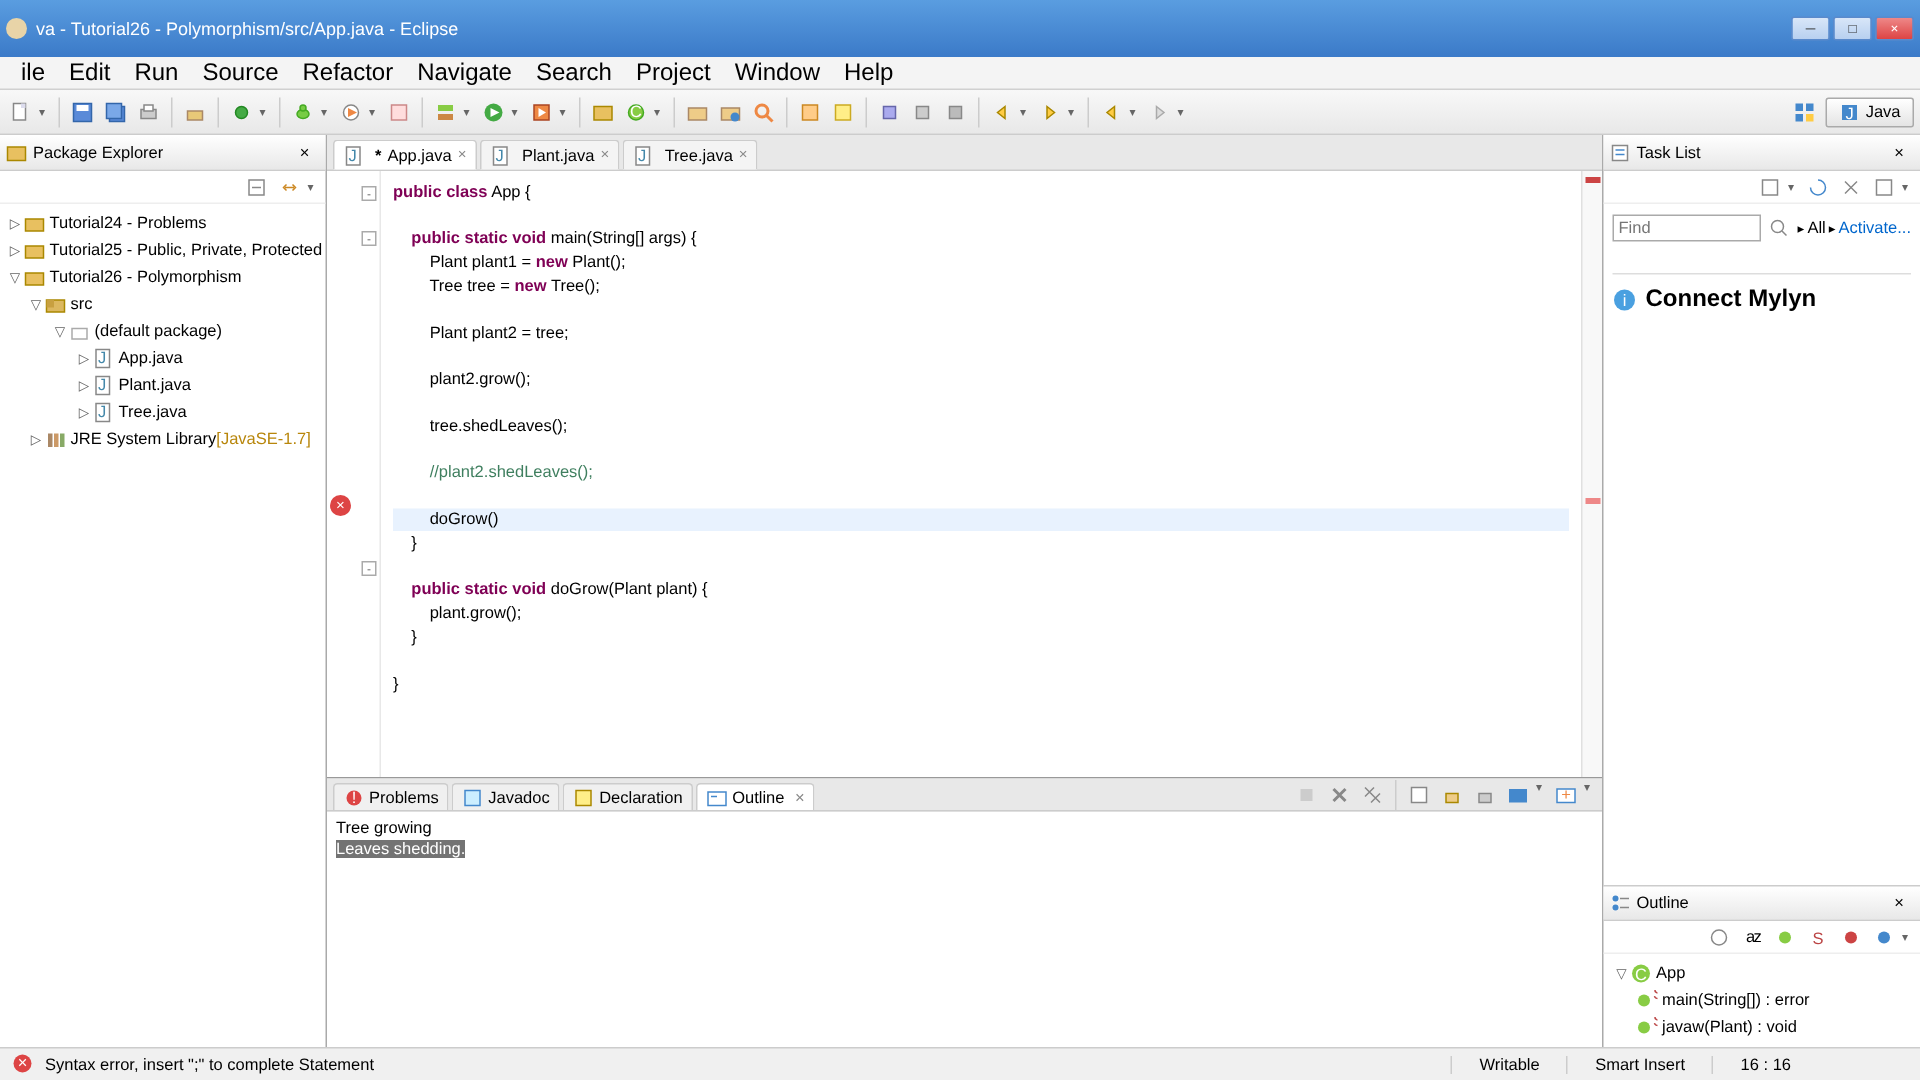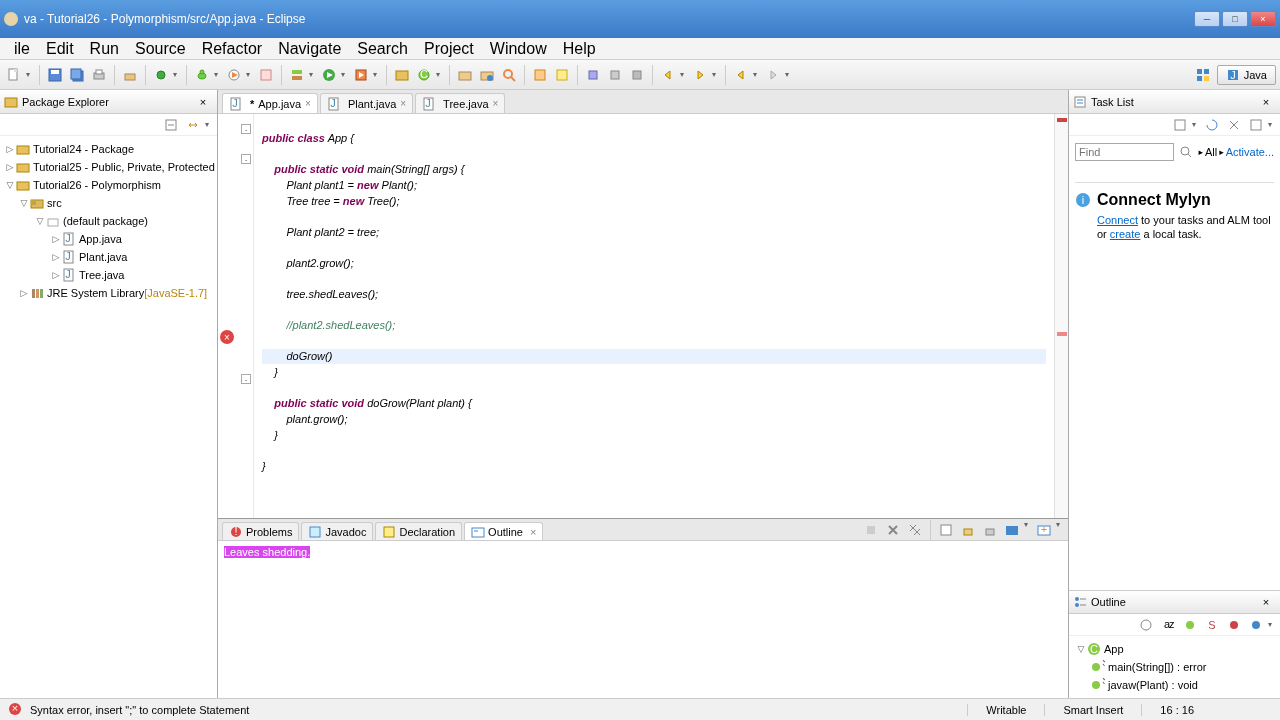--- a/index.html
+++ b/index.html
@@ -31,40 +31,40 @@
 .center-panel { flex: 1; display: flex; flex-direction: column; min-width: 0; }
 .editor-tabs { height: 24px; background: #e8e8e8; border-bottom: 1px solid #ccc; display: flex; align-items: flex-end; padding-left: 4px; }
 .etab { height: 20px; padding: 0 6px; display: flex; align-items: center; gap: 4px; background: #f4f4f4; border: 1px solid #ccc; border-bottom: none; border-radius: 3px 3px 0 0; margin-right: 2px; font-size: 11px; }
 .etab.active { background: #fff; }
 .etab .dirty { font-weight: bold; }
 .etab .close { font-size: 10px; color: #888; cursor: pointer; }
 .editor-body { flex: 1; display: flex; background: #fff; min-height: 0; position: relative; }
 .gutter { width: 36px; background: #fff; border-right: 1px solid #e8e8e8; position: relative; }
 .gutter .err { position: absolute; left: 2px; width: 14px; height: 14px; background: #d44; border-radius: 50%; color: #fff; font-size: 10px; display: flex; align-items: center; justify-content: center; }
 .gutter .fold { position: absolute; right: 2px; width: 10px; height: 10px; border: 1px solid #aaa; font-size: 8px; display: flex; align-items: center; justify-content: center; color: #666; }
-.code { flex: 1; padding: 16px 8px; font-family: Consolas, monospace; font-size: 13px; line-height: 15px; white-space: pre; overflow: auto; position: relative; font-style: italic; }
+.code { flex: 1; padding: 6px 8px; font-family: Consolas, monospace; font-size: 13px; line-height: 15px; white-space: pre; overflow: auto; position: relative; }
 .code .kw { color: #7f0055; font-weight: bold; }
 .code .cm { color: #3f7f5f; }
 .code .cur-line { background: #e8f2fe; display: inline-block; width: 100%; }
 .ov-ruler { width: 14px; background: #f8f8f8; border-left: 1px solid #e0e0e0; position: relative; }
 .ov-mark { position: absolute; left: 2px; width: 10px; height: 4px; }
 .right-panel { width: 212px; display: flex; flex-direction: column; border-left: 1px solid #aaa; background: #fff; }
 .tasklist-body { flex: 1; padding: 6px; font-size: 11px; }
 .find-row { display: flex; align-items: center; gap: 2px; margin-bottom: 6px; }
 .find-row input { flex: 1; min-width: 0; height: 18px; border: 1px solid #aaa; padding: 0 3px; font-size: 11px; }
 .mylyn { border-top: 1px solid #ddd; padding-top: 8px; margin-top: 20px; }
 .mylyn a { color: #0066cc; text-decoration: underline; }
 .outline-body { padding: 4px; }
 .bottom-panel { height: 180px; border-top: 1px solid #999; display: flex; flex-direction: column; background: #fff; }
 .btabs { height: 22px; background: #e8e8e8; display: flex; align-items: flex-end; padding: 0 4px; border-bottom: 1px solid #ccc; }
 .btab { height: 18px; padding: 0 6px; display: flex; align-items: center; gap: 3px; background: #f0f0f0; border: 1px solid #ccc; border-bottom: none; border-radius: 3px 3px 0 0; margin-right: 2px; font-size: 11px; }
 .btab.active { background: #fff; }
 .btab-icons { margin-left: auto; display: flex; gap: 2px; }
 .console-body { flex: 1; padding: 4px 6px; font-family: Consolas, monospace; font-size: 12px; line-height: 14px; overflow: auto; }
-.console-body .sel { background: #d946ef; color: #fff; }
+.console-body .sel { background: #737373; color: #fff; }
 .statusbar { height: 22px; background: #f0f0f0; border-top: 1px solid #ccc; display: flex; align-items: center; padding: 0 8px; font-size: 11px; }
 .statusbar .sfield { padding: 0 18px; border-left: 1px solid #ccc; }
 .ico { width:14px; height:14px; display:inline-block; }
 svg { display: block; }
 </style>
 </head>
 <body>
 
 <div class="titlebar">
   <span class="icon"></span>
@@ -303,21 +303,21 @@
       <span class="dd">▾</span>
     </div>
     <div class="tree">
       <div class="tree-row">
           <span class="twisty">▷</span>
           <span class="ticon">
             <svg width="14" height="14">
               <rect x="1" y="4" width="12" height="8" fill="#e8c060" stroke="#a80"></rect>
             </svg>
           </span>
-          <span>Tutorial24 - Package</span>
+          <span>Tutorial24 - Problems</span>
         </div>
       <div class="tree-row">
           <span class="twisty">▷</span>
           <span class="ticon">
             <svg width="14" height="14">
               <rect x="1" y="4" width="12" height="8" fill="#e8c060" stroke="#a80"></rect>
             </svg>
           </span>
           <span>Tutorial25 - Public, Private, Protected</span>
         </div>
@@ -533,20 +533,21 @@
           <span class="tbtn">
               <svg class="ico" viewBox="0 0 14 14">
                 <rect x="1" y="3" width="12" height="9" fill="#fff" stroke="#48c"></rect>
                 <text x="7" y="10" font-size="9" text-anchor="middle" fill="#e84">+</text>
               </svg>
             </span>
             <span class="dd">▾</span>
         </div>
       </div>
       <div class="console-body">
+        <div>Tree growing</div>
         <div><span class="sel">Leaves shedding.</span></div>
       </div>
     </div>
   </div>
 
   <div class="right-panel">
     <div class="view-tab">
       <div class="vt-label">
           <svg class="ico" viewBox="0 0 14 14">
             <rect x="2" y="2" width="10" height="10" fill="#fff" stroke="#888"></rect>
@@ -598,24 +599,20 @@
         <span style="color:#0066cc">Activate...</span>
       </div>
       <div class="mylyn">
         <div style="display:flex;align-items:center;gap:6px;margin-bottom:4px">
           <svg width="16" height="16" viewBox="0 0 16 16">
               <circle cx="8" cy="8" r="7" fill="#4aa0e0"></circle>
               <text x="8" y="12" font-size="11" text-anchor="middle" fill="#fff">i</text>
             </svg>
           <b style="font-size:16px">Connect Mylyn</b>
         </div>
-        <div style="padding-left:22px;line-height:14px">
-          <a>Connect</a><span> to your tasks and ALM tool</span><br>
-          <span>or </span><a>create</a><span> a local task.</span>
-        </div>
       </div>
     </div>
     <div class="view-tab" style="border-top:1px solid #ccc">
       <div class="vt-label">
           <svg class="ico" viewBox="0 0 14 14">
             <circle cx="4" cy="4" r="2" fill="#48c"></circle>
             <circle cx="4" cy="10" r="2" fill="#48c"></circle>
             <line x1="7" y1="4" x2="13" y2="4" stroke="#888"></line>
             <line x1="7" y1="10" x2="13" y2="10" stroke="#888"></line>
           </svg>

